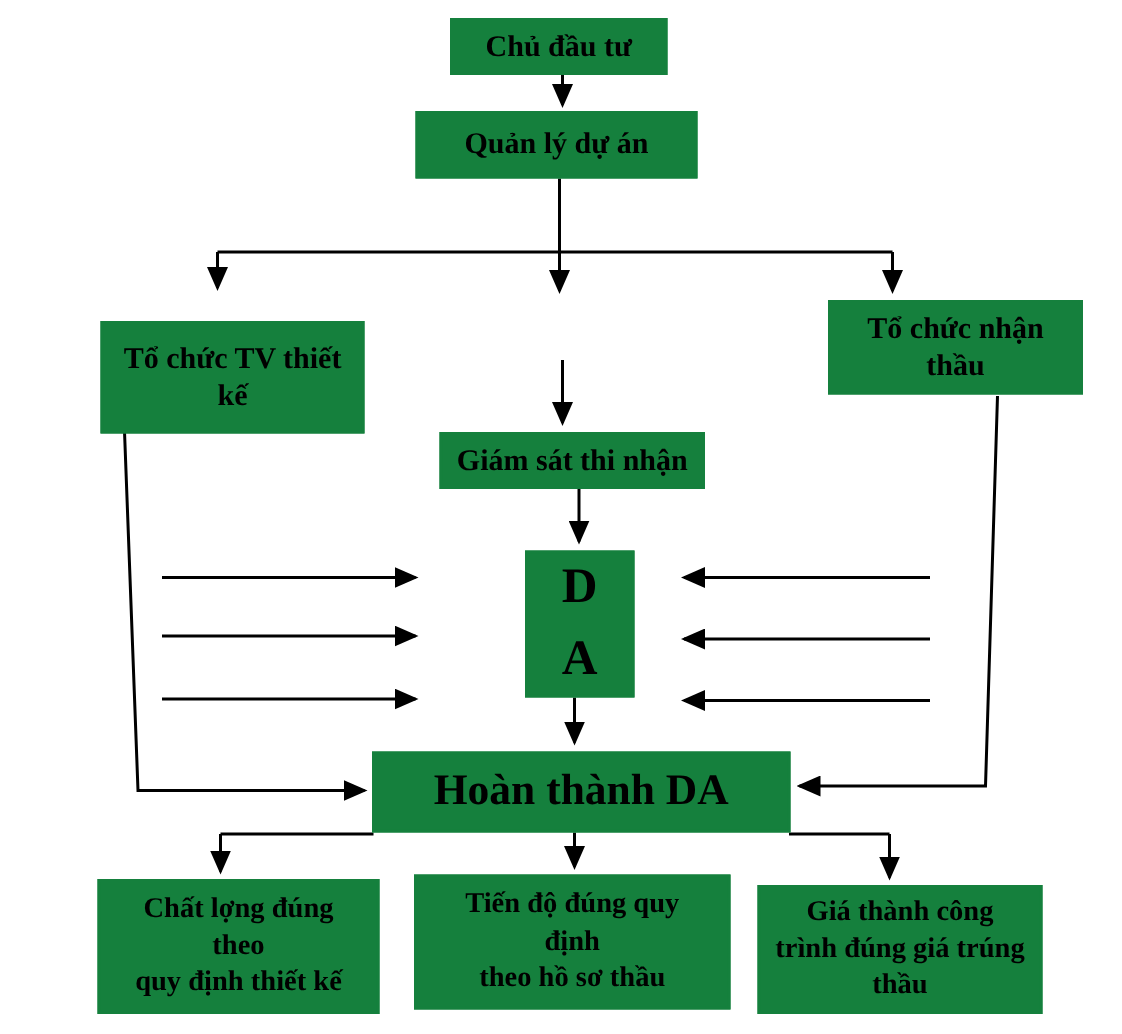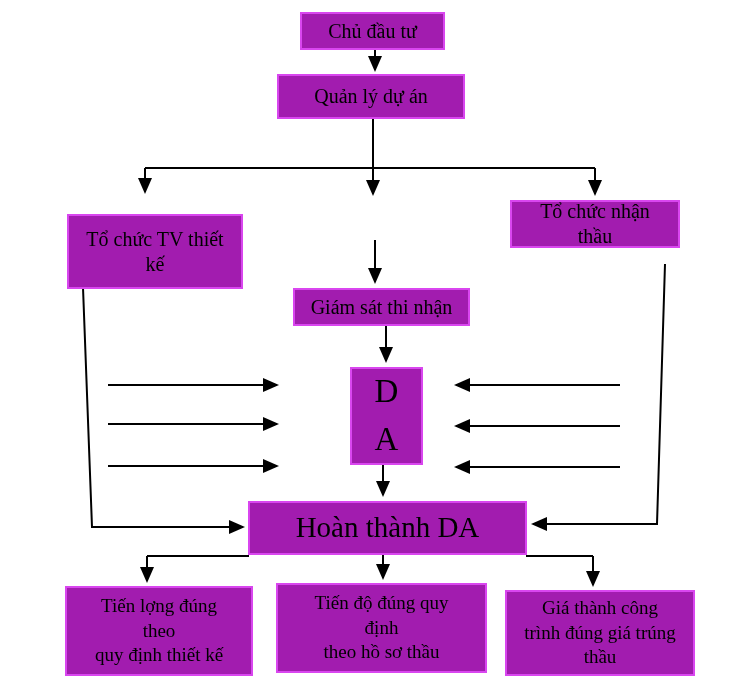--- a/index.html
+++ b/index.html
@@ -8,30 +8,31 @@
     width:748px;height:689px;
     background:#ffffff;
     font-family:"Liberation Serif","DejaVu Serif",serif;
     color:#000000;
     overflow:hidden;
   }
   .wires{position:absolute;left:0;top:0;z-index:0;}
   .node{
     position:absolute;
     box-sizing:border-box;
-    background:#a21caf;
-    border:2px solid #d946ef;
+    background:#15803d;
+    border:2px solid #15803d;
     display:flex;
     align-items:center;
     justify-content:center;
     text-align:center;
     white-space:pre-line;
     line-height:1.25;
     font-size:20px;
     z-index:1;
+    font-weight:bold;
   }
   .node--big{font-size:29px;line-height:1.1;}
   .node--da{font-size:33px;line-height:1.45;}
   .node--small{font-size:19px;line-height:1.3;}
 </style>
 </head>
 <body>
 
 <div class="stage">
 
@@ -71,31 +72,31 @@
   </svg>
 
   <div class="node" style="left:300px;top:12px;width:145px;height:38px">Chủ đầu tư</div>
 
   <div class="node" style="left:277px;top:74px;width:188px;height:45px">Quản lý dự án</div>
 
   <div class="node" style="left:67px;top:214px;width:176px;height:75px">Tổ chức TV thiết
 kế</div>
 
 
-  <div class="node" style="left:510px;top:200px;width:170px;height:48px">Tổ chức nhận
+  <div class="node" style="left:552px;top:200px;width:170px;height:63px">Tổ chức nhận
 thầu</div>
 
   <div class="node" style="left:293px;top:288px;width:177px;height:38px">Giám sát thi nhận</div>
 
   <div class="node node--da" style="left:350px;top:367px;width:73px;height:98px">D
 A</div>
 
   <div class="node node--big" style="left:248px;top:501px;width:279px;height:54px">Hoàn thành DA</div>
 
-  <div class="node node--small" style="left:65px;top:586px;width:188px;height:90px">Tiến lợng đúng
+  <div class="node node--small" style="left:65px;top:586px;width:188px;height:90px">Chất lợng đúng
 theo
 quy định thiết kế</div>
 
   <div class="node node--small" style="left:276px;top:583px;width:211px;height:90px">Tiến độ đúng quy
 định
 theo  hồ sơ thầu</div>
 
   <div class="node node--small" style="left:505px;top:590px;width:190px;height:86px">Giá thành công
 trình đúng giá trúng
 thầu</div>

